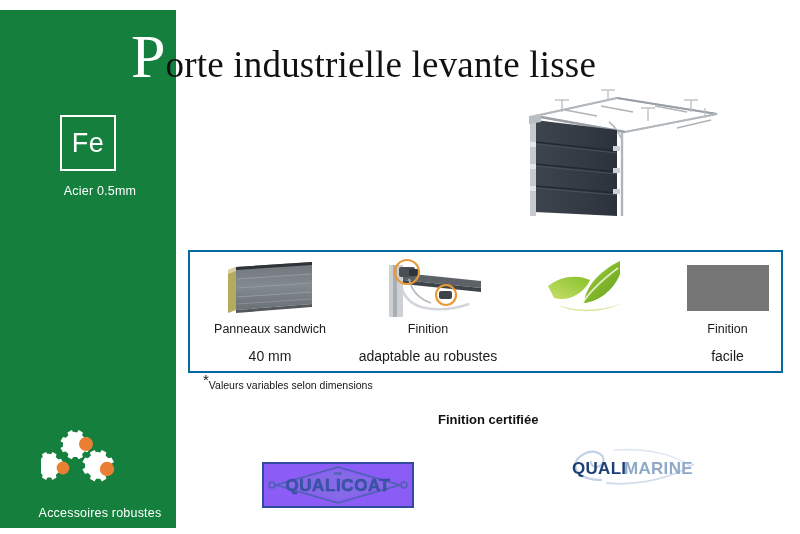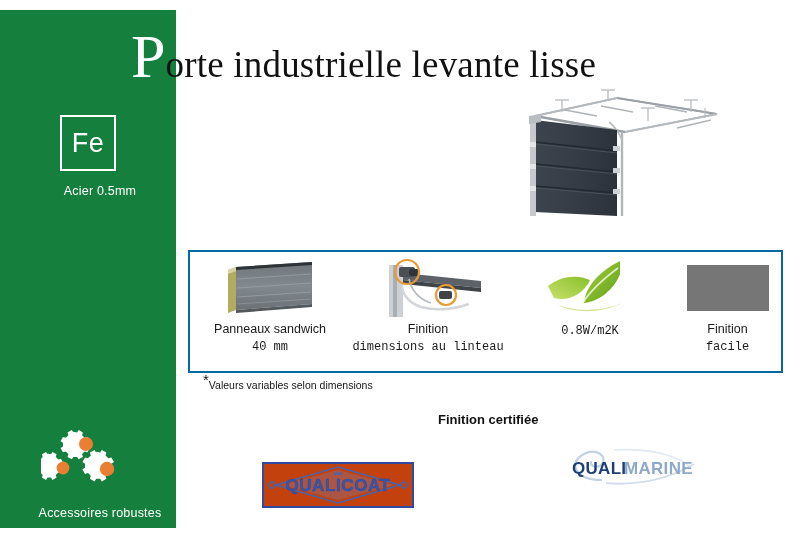--- a/index.html
+++ b/index.html
@@ -126,24 +126,24 @@
     padding-top: 4px;
     box-sizing: border-box;
   }
   .feature-title {
     font-size: 12.5px;
     color: #1a1a1a;
     margin-top: 2px;
     font-family: "Liberation Sans", sans-serif;
   }
   .feature-value {
-    font-size: 12px;
+    font-size: 14px;
     color: #1a1a1a;
-    margin-top: 4px;
-    font-family: Liberation Mono, monospace;
+    margin-top: 12px;
+    font-family: Liberation Sans, sans-serif;
   }
 
   
   .swatch {
     width: 82px;
     height: 46px;
     background: #767676;
   }
 
   
@@ -175,21 +175,21 @@
 
   
   #qualicoat {
     position: absolute;
     left: 262px;
     top: 462px;
     width: 152px;
     height: 46px;
     border: 2px solid #2f4a9e;
     box-sizing: border-box;
-    background: #c2410c;
+    background: #8b5cf6;
   }
   #qualimarine {
     position: absolute;
     left: 562px;
     top: 446px;
     width: 146px;
     height: 40px;
   }
 </style>
 </head>
@@ -345,21 +345,21 @@
           <path d="M32 26 Q34 44 52 50 Q74 56 100 47" fill="none" stroke="#d2d6da" stroke-width="2.4"></path>
           <path d="M40 22 Q44 40 62 46" fill="none" stroke="#b6bbc0" stroke-width="1.6"></path>
 
           <rect x="70" y="34" width="13" height="8" rx="2" fill="#3f4449"></rect>
 
           <circle cx="38" cy="15" r="12" fill="none" stroke="#e99a36" stroke-width="2.2"></circle>
           <circle cx="77" cy="38" r="10" fill="none" stroke="#e99a36" stroke-width="2.2"></circle>
         </svg>
       </div>
       <div class="feature-title">Finition</div>
-      <div class="feature-value">dimensions au linteau</div>
+      <div class="feature-value">adaptable au robustes</div>
     </div>
 
     <div class="feature-cell" style="left:316px; width:168px;">
       <div class="feature-art">
         <svg width="96" height="60" viewBox="0 0 96 60" xmlns="http://www.w3.org/2000/svg">
           <defs>
             <linearGradient id="leafA" x1="0" y1="0" x2="1" y2="1">
               <stop offset="0%" stop-color="#a8d13c"></stop>
               <stop offset="100%" stop-color="#5f9e1a"></stop>
             </linearGradient>
@@ -371,21 +371,20 @@
 
           <path d="M78 3 C60 12 44 26 42 45 C56 44 72 32 78 16 Z" fill="url(#leafA)"></path>
 
           <path d="M6 28 C18 18 36 16 48 22 C42 36 26 44 12 40 Z" fill="url(#leafB)"></path>
 
           <path d="M16 47 C32 56 62 55 80 45 C62 53 34 54 16 47 Z" fill="#cfe08a" opacity="0.85"></path>
 
           <path d="M40 46 C46 36 60 22 76 10" fill="none" stroke="#f2f8e6" stroke-width="1.6" opacity="0.85"></path>
         </svg>
       </div>
-      <div class="feature-value">0.8W/m2K</div>
     </div>
 
     <div class="feature-cell" style="left:484px; width:107px;">
       <div class="feature-art">
         <div class="swatch"></div>
       </div>
       <div class="feature-title">Finition</div>
       <div class="feature-value">facile</div>
     </div>
   </div>

